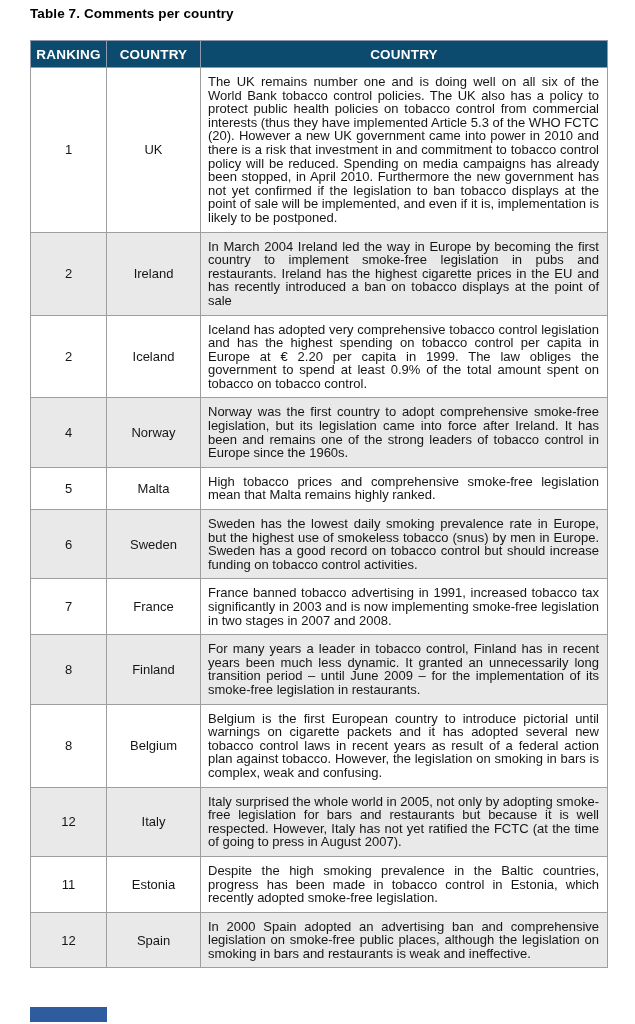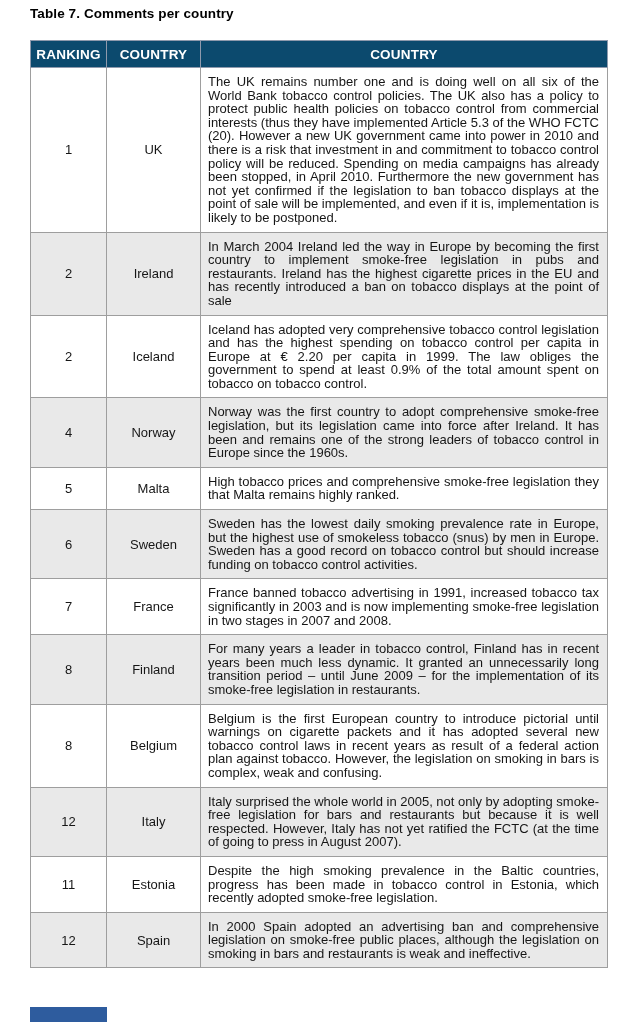--- a/index.html
+++ b/index.html
@@ -109,21 +109,21 @@
       <td class="comment-cell">Iceland has adopted very comprehensive tobacco control legislation and has the highest spending on tobacco control per capita in Europe at € 2.20 per capita in 1999. The law obliges the government to spend at least 0.9% of the total amount spent on tobacco on tobacco control.</td>
     </tr>
     <tr>
       <td class="rank-cell">4</td>
       <td class="country-cell">Norway</td>
       <td class="comment-cell">Norway was the first country to adopt comprehensive smoke-free legislation, but its legislation came into force after Ireland. It has been and remains one of the strong leaders of tobacco control in Europe since the 1960s.</td>
     </tr>
     <tr>
       <td class="rank-cell">5</td>
       <td class="country-cell">Malta</td>
-      <td class="comment-cell">High tobacco prices and comprehensive smoke-free legislation they that Malta remains highly ranked.</td>
+      <td class="comment-cell">High tobacco prices and comprehensive smoke-free legislation mean that Malta remains highly ranked.</td>
     </tr>
     <tr>
       <td class="rank-cell">6</td>
       <td class="country-cell">Sweden</td>
       <td class="comment-cell">Sweden has the lowest daily smoking prevalence rate in Europe, but the highest use of smokeless tobacco (snus) by men in Europe. Sweden has a good record on tobacco control but should increase funding on tobacco control activities.</td>
     </tr>
     <tr>
       <td class="rank-cell">7</td>
       <td class="country-cell">France</td>
       <td class="comment-cell">France banned tobacco advertising in 1991, increased tobacco tax significantly in 2003 and is now implementing smoke-free legislation in two stages in 2007 and 2008.</td>

